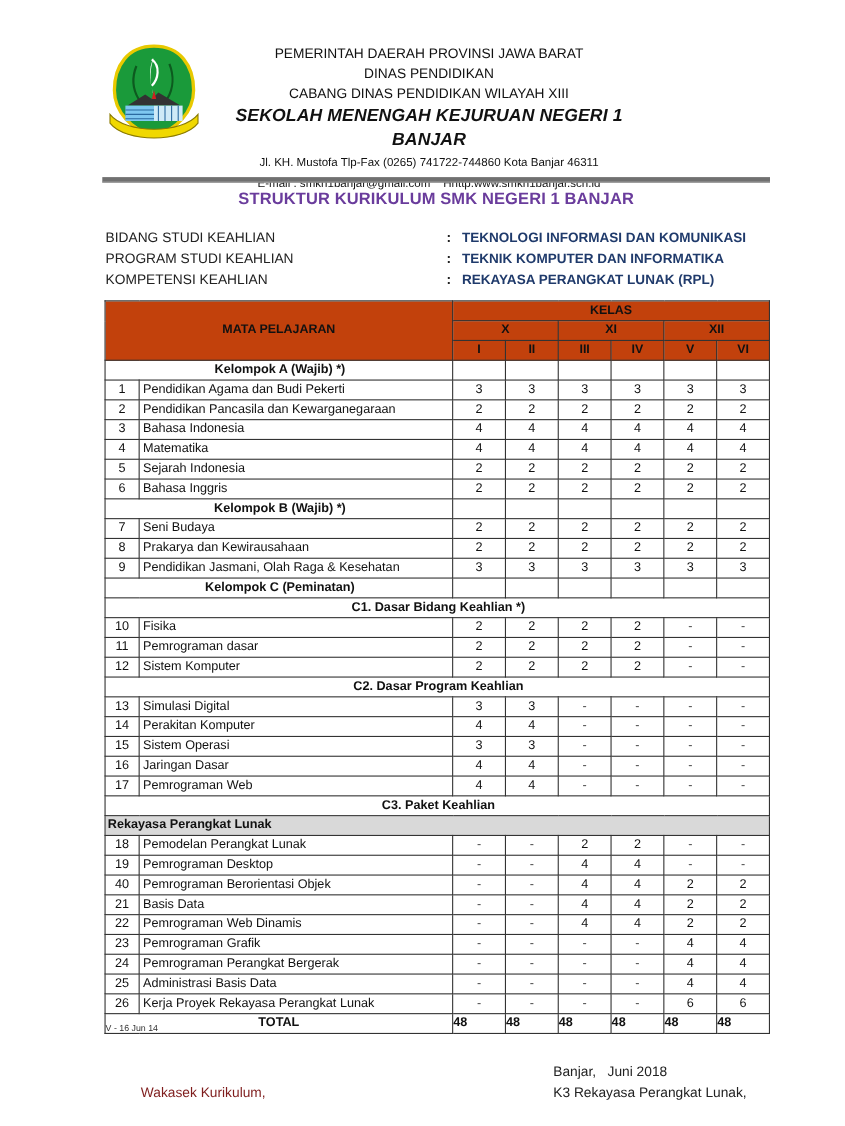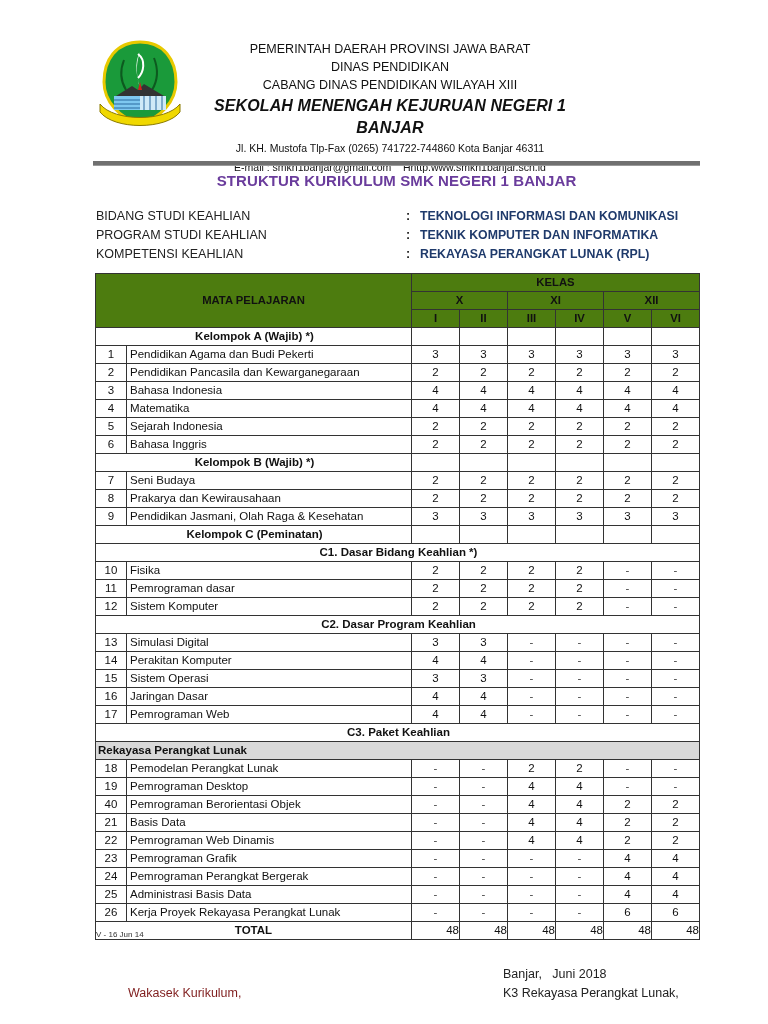--- a/index.html
+++ b/index.html
@@ -21,28 +21,28 @@
 
   .meta { position: absolute; left: 96px; top: 207px; width: 610px; }
   .meta-row { display: flex; height: 19px; line-height: 19px; font-size: 12.5px; }
   .meta-label { width: 310px; color: #222; }
   .meta-colon { width: 14px; color: #222; font-weight: bold; }
   .meta-value { color: #1f3a6b; font-weight: bold; font-size: 12.3px; }
 
   table.curr { position: absolute; left: 95px; top: 273px; border-collapse: collapse;
                font-size: 11.5px; table-layout: fixed; }
   table.curr td, table.curr th { border: 1px solid #333; padding: 0; height: 17px; line-height: 17px; }
-  table.curr th { background: #4d7c0f; font-weight: bold; font-size: 11.3px; text-align: center; }
+  table.curr th { background: #c2410c; font-weight: bold; font-size: 11.3px; text-align: center; }
   .c-no { width: 30px; text-align: center; }
   .c-name { width: 281px; text-align: left; padding-left: 3px !important; }
   .c-val { width: 47px; text-align: center; }
   .grp { font-weight: bold; text-align: center; padding-left: 2px !important; }
   .grp-gray { background: #d9d9d9; font-weight: bold; text-align: left; padding-left: 2px !important; }
   .total-label { font-weight: bold; text-align: center; }
-  .total-val { font-weight: normal; text-align: right; }
+  .total-val { font-weight: bold; text-align: left; }
   .dash { color: #444; }
 
   .version { position: absolute; left: 96px; top: 930px; font-size: 8px; color: #333; }
   .sign-place { position: absolute; left: 503px; top: 967px; font-size: 12.5px; color: #222; }
   .sign-left { position: absolute; left: 128px; top: 986px; font-size: 12.5px; color: #7f1d1d; }
   .sign-right { position: absolute; left: 503px; top: 986px; font-size: 12.5px; color: #222; }
 </style>
 </head>
 <body>
 

